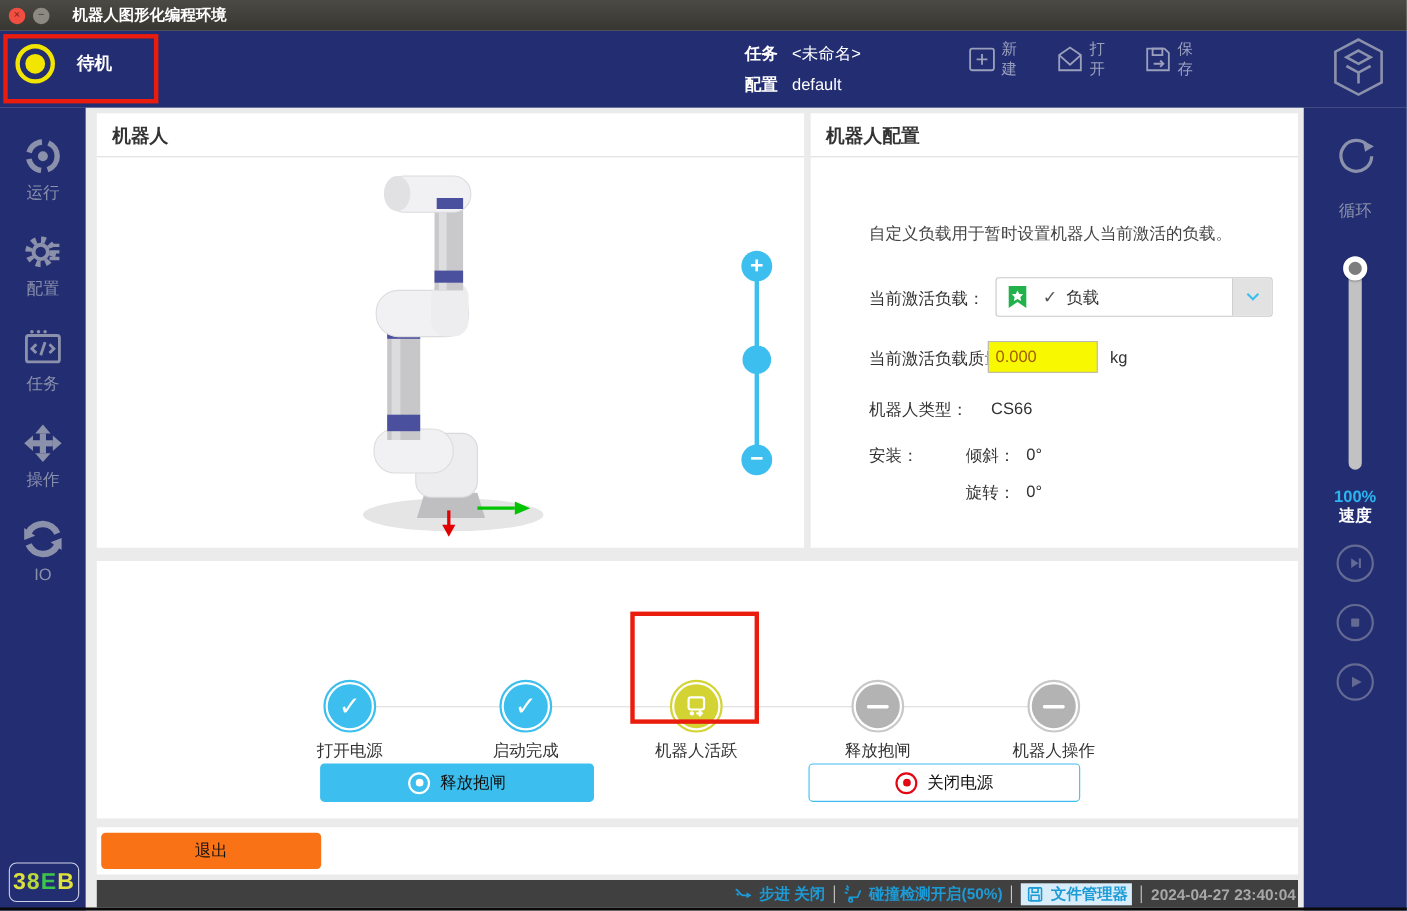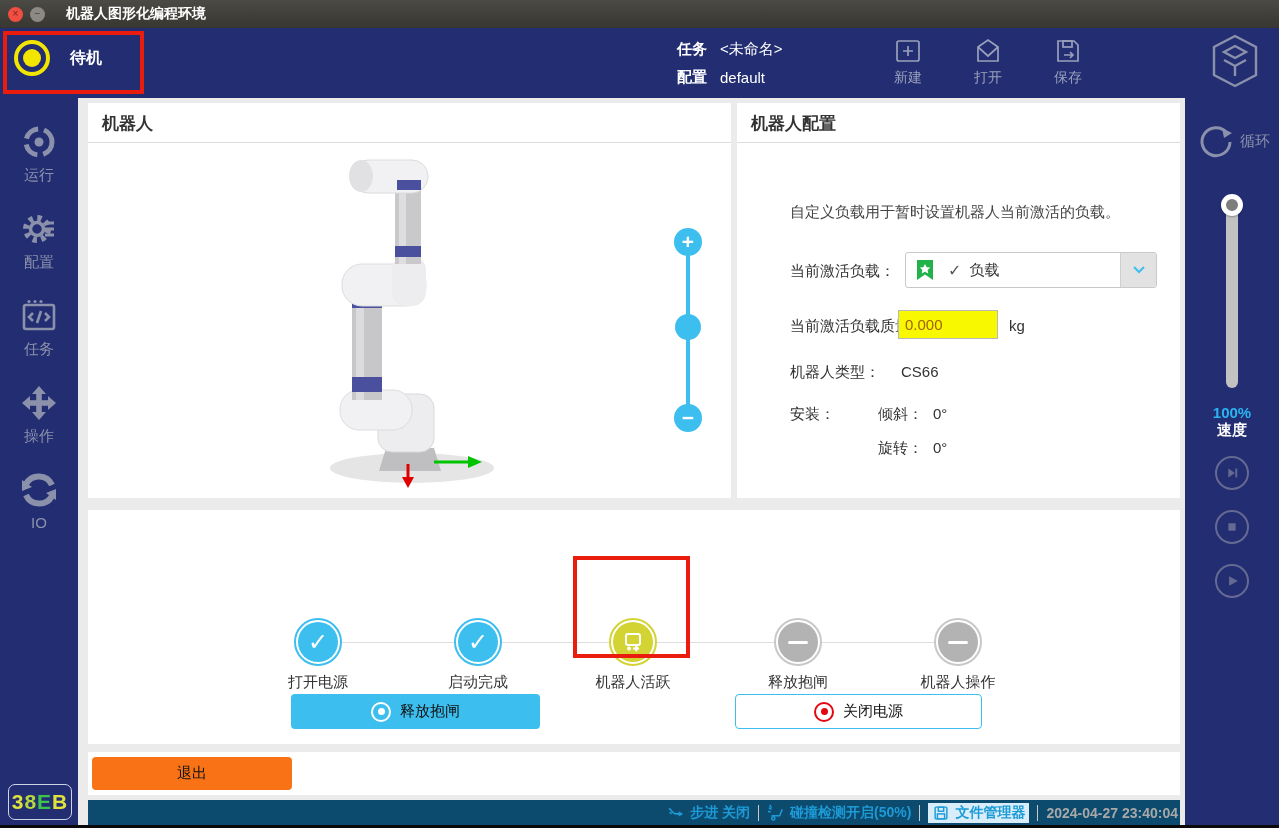--- a/index.html
+++ b/index.html
@@ -22,38 +22,38 @@
     color:#fff;font-weight:bold;font-size:16px;cursor:pointer;}
   .standby-icon{width:36px;height:36px;border-radius:50%;border:4px solid #f2e500;position:relative;}
   .standby-icon::after{content:"";position:absolute;inset:5px;background:#f2e500;border-radius:50%;}
   .red-box{position:absolute;border:4px solid #ea1c0d;pointer-events:none;z-index:5;}
   .red-box-header{left:3px;top:3px;width:141px;height:63px;}
   .task-info{position:absolute;left:677px;top:0;height:70px;display:flex;flex-direction:column;
     justify-content:center;gap:9px;color:#fff;font-size:15px;}
   .t-row{display:flex;gap:13px;align-items:center;}
   .t-label{font-weight:bold;}
   .header-actions{position:absolute;left:878px;top:8px;display:flex;gap:20px;}
-  .h-action{width:60px;display:flex;flex-direction:column;align-items:center;gap:3px;
+  .h-action{width:60px;display:flex;align-items:center;gap:3px;
     color:#9aa0bc;font-size:14px;cursor:pointer;}
   .h-action svg{width:30px;height:30px;}
   .logo{position:absolute;right:20px;top:5px;width:48px;height:56px;color:#8b91ab;}
 
   
   .left-sidebar{position:absolute;left:0;top:98px;bottom:0;width:78px;background:#232d72;}
   .nav-item{display:flex;flex-direction:column;align-items:center;gap:4px;margin-top:24px;
     color:#8b91ab;font-size:15px;cursor:pointer;}
   .nav-item svg{width:40px;height:40px;}
   .badge{position:absolute;left:8px;bottom:8px;width:64px;height:36px;border:1px solid #cfd3e6;
     border-radius:7px;display:flex;align-items:center;justify-content:center;
     font-size:21px;font-weight:bold;letter-spacing:1px;cursor:pointer;}
 
   
   .right-sidebar{position:absolute;right:0;top:98px;bottom:0;width:94px;background:#232d72;
     display:flex;flex-direction:column;align-items:center;color:#8b91ab;}
-  .loop{margin-top:22px;display:flex;flex-direction:row;align-items:center;gap:4px;font-size:15px;cursor:pointer;}
+  .loop{margin-top:22px;display:flex;flex-direction:column;align-items:center;gap:20px;font-size:15px;cursor:pointer;}
   .loop svg{width:42px;height:42px;}
   .v-slider{margin-top:32px;position:relative;width:24px;height:196px;cursor:pointer;}
   .v-track{position:absolute;left:6px;top:10px;bottom:2px;width:12px;background:#c2c2c2;border-radius:6px;}
   .v-knob{position:absolute;left:1px;top:0;width:22px;height:22px;border-radius:50%;
     background:#7d7d7d;border:5px solid #fff;box-shadow:0 1px 2px rgba(0,0,0,.3);}
   .speed-value{margin-top:14px;color:#2ab4f0;font-weight:bold;font-size:15px;}
   .speed-label{color:#fff;font-weight:bold;font-size:15px;}
   .pb{margin-top:16px;display:flex;flex-direction:column;gap:20px;}
   .pb-btn{width:34px;height:34px;border-radius:50%;border:2px solid #646a92;display:flex;
     align-items:center;justify-content:center;color:#646a92;background:transparent;cursor:pointer;padding:0;}
@@ -62,21 +62,21 @@
   
   .main{position:absolute;left:78px;top:98px;right:94px;bottom:3px;background:#ebebeb;}
   .card{position:absolute;background:#fff;}
   .card-title{height:40px;line-height:42px;padding-left:14px;font-size:17px;font-weight:bold;
     color:#333;border-bottom:1px solid #dcdcdc;}
   .robot-card{left:10px;top:5px;width:643px;height:395px;}
   .config-card{left:659px;top:5px;width:443px;height:395px;}
   .status-card{left:10px;top:412px;width:1092px;height:234px;}
   .exit-bar{position:absolute;left:10px;top:654px;width:1092px;height:43px;background:#fff;
     display:flex;align-items:center;padding-left:4px;}
-  .statusbar{position:absolute;left:10px;top:702px;width:1092px;height:25px;background:#0c4a6e;
+  .statusbar{position:absolute;left:10px;top:702px;width:1092px;height:25px;background:#404040;
     display:flex;align-items:center;justify-content:flex-end;font-size:14px;font-weight:bold;
     color:#1d9bd7;padding-right:2px;}
 
   
   .robot-svg{position:absolute;left:212px;top:47px;width:220px;height:340px;}
   .zoom-ctrl{position:absolute;left:585px;top:125px;width:30px;height:204px;}
   .zoom-line{position:absolute;left:13px;top:14px;bottom:14px;width:4px;background:#3cbeee;}
   .zoom-btn{position:absolute;left:1px;width:28px;height:28px;border-radius:50%;background:#3cbeee;
     color:#fff;font-size:21px;font-weight:bold;display:flex;align-items:center;justify-content:center;
     border:none;cursor:pointer;padding:0;font-family:inherit;}

